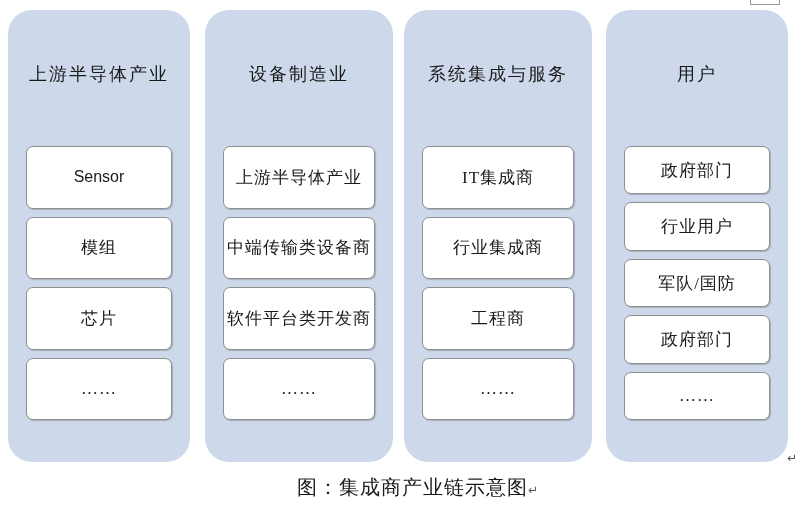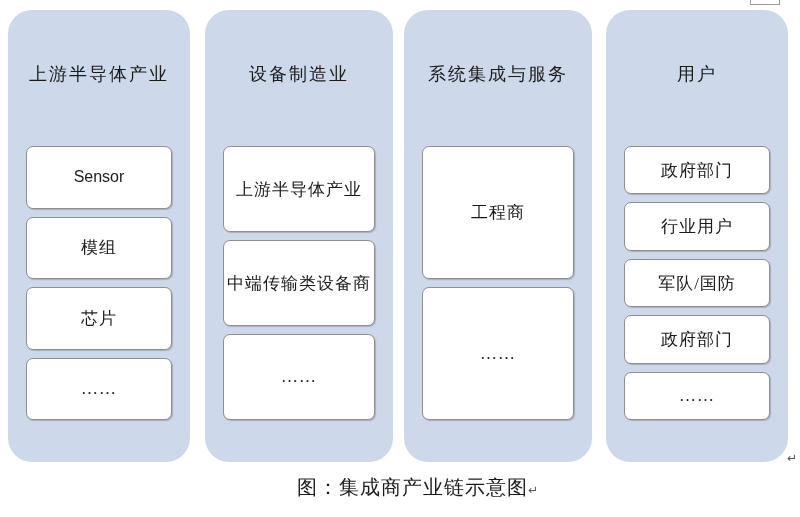--- a/index.html
+++ b/index.html
@@ -78,27 +78,30 @@
       <div class="box">芯片</div>
       <div class="box">……</div>
     </div>
   </section>
 
   <section class="panel">
     <h2 class="panel-title">设备制造业</h2>
     <div class="boxes">
       <div class="box">上游半导体产业</div>
       <div class="box">中端传输类设备商</div>
+      <div class="box">软件平台类开发商</div>
       <div class="box">……</div>
     </div>
   </section>
 
   <section class="panel">
     <h2 class="panel-title">系统集成与服务</h2>
     <div class="boxes">
+      <div class="box">IT集成商</div>
+      <div class="box">行业集成商</div>
       <div class="box">工程商</div>
       <div class="box">……</div>
     </div>
   </section>
 
   <section class="panel">
     <h2 class="panel-title">用户</h2>
     <div class="boxes">
       <div class="box">政府部门</div>
       <div class="box">行业用户</div>

